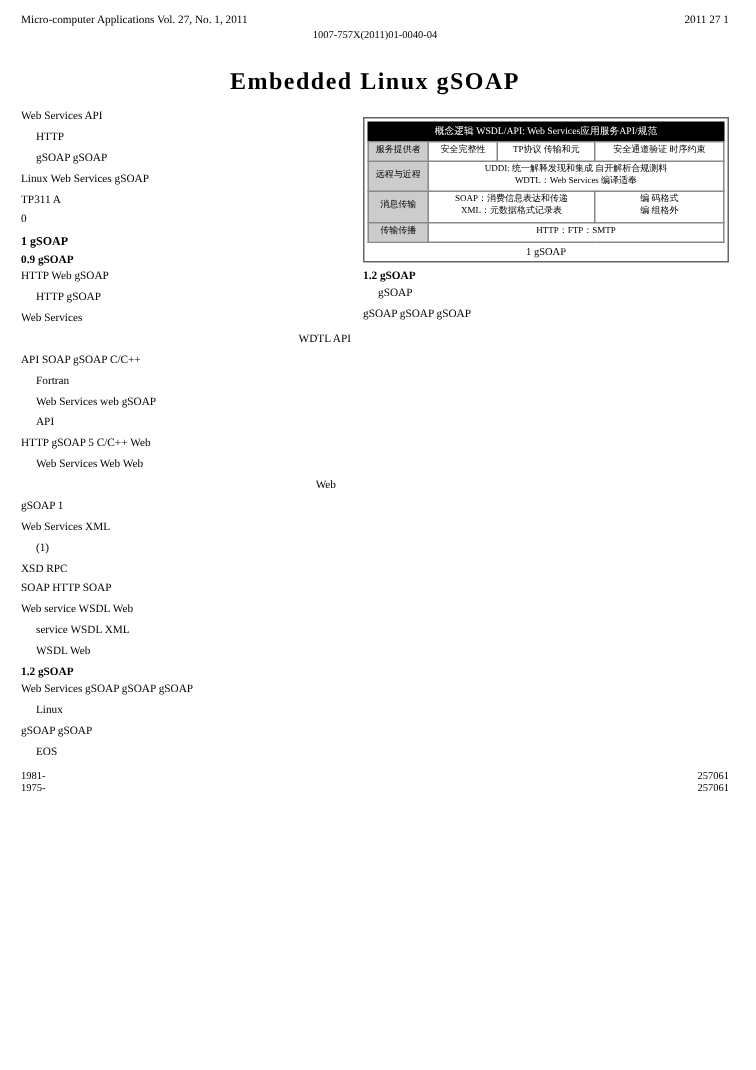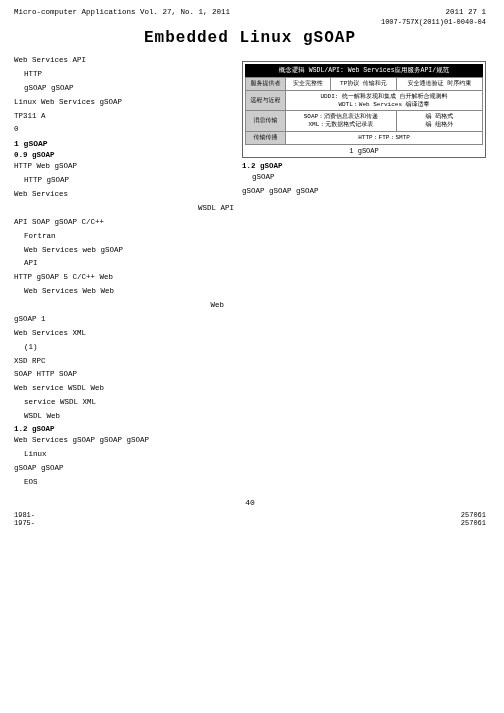--- a/index.html
+++ b/index.html
@@ -10,32 +10,31 @@
       font-family: "Times New Roman", Times, serif;
       font-size: 9px;
       color: #000;
       position: relative;
       overflow-x: hidden;
     }
     .page {
       width: 500px;
       padding: 8px 14px 10px 14px;
       position: relative;
-      font-family: Liberation Mono, monospace;
     }
     .header-row {
       display: flex;
       justify-content: space-between;
       font-size: 7.5px;
       margin-bottom: 2px;
     }
     .journal-ref {
       font-size: 7px;
-      text-align: right;
-      margin-bottom: 3px;
+      text-align: center;
+      margin-bottom: 19px;
     }
     .main-title {
       text-align: center;
       font-size: 16px;
       font-weight: bold;
       margin-bottom: 8px;
       letter-spacing: 1px;
     }
     .two-col {
       display: flex;
@@ -149,21 +148,21 @@
       <div class="para">
         <span>HTTP                   Web              gSOAP</span>
       </div>
       <div class="para indent">
         <span>HTTP                                           gSOAP</span>
       </div>
       <div class="para">
         <span>                                                      Web Services</span>
       </div>
       <div class="para" style="text-align:right;">
-        <span>                                                                   WSDL API</span>
+        <span>                                                                   WDTL API</span>
       </div>
       <div class="para">
         <span>API                                    SOAP        gSOAP       C/C++</span>
       </div>
       <div class="para indent">
         <span>Fortran</span>
       </div>
       <div class="para indent">
         <span>Web Services              web              gSOAP</span>
       </div>
@@ -289,21 +288,20 @@
       </div>
       <div class="para indent">
         <span>gSOAP</span>
       </div>
       <div class="para">
         <span>gSOAP                gSOAP        gSOAP</span>
       </div>
     </div>
   </div>
 
-  <div class="page-number">40</div>
 
   <div class="footer-refs">
     <div>
       <div>1981-</div>
       <div>1975-</div>
     </div>
     <div>
       <div>257061</div>
       <div>257061</div>
     </div>

